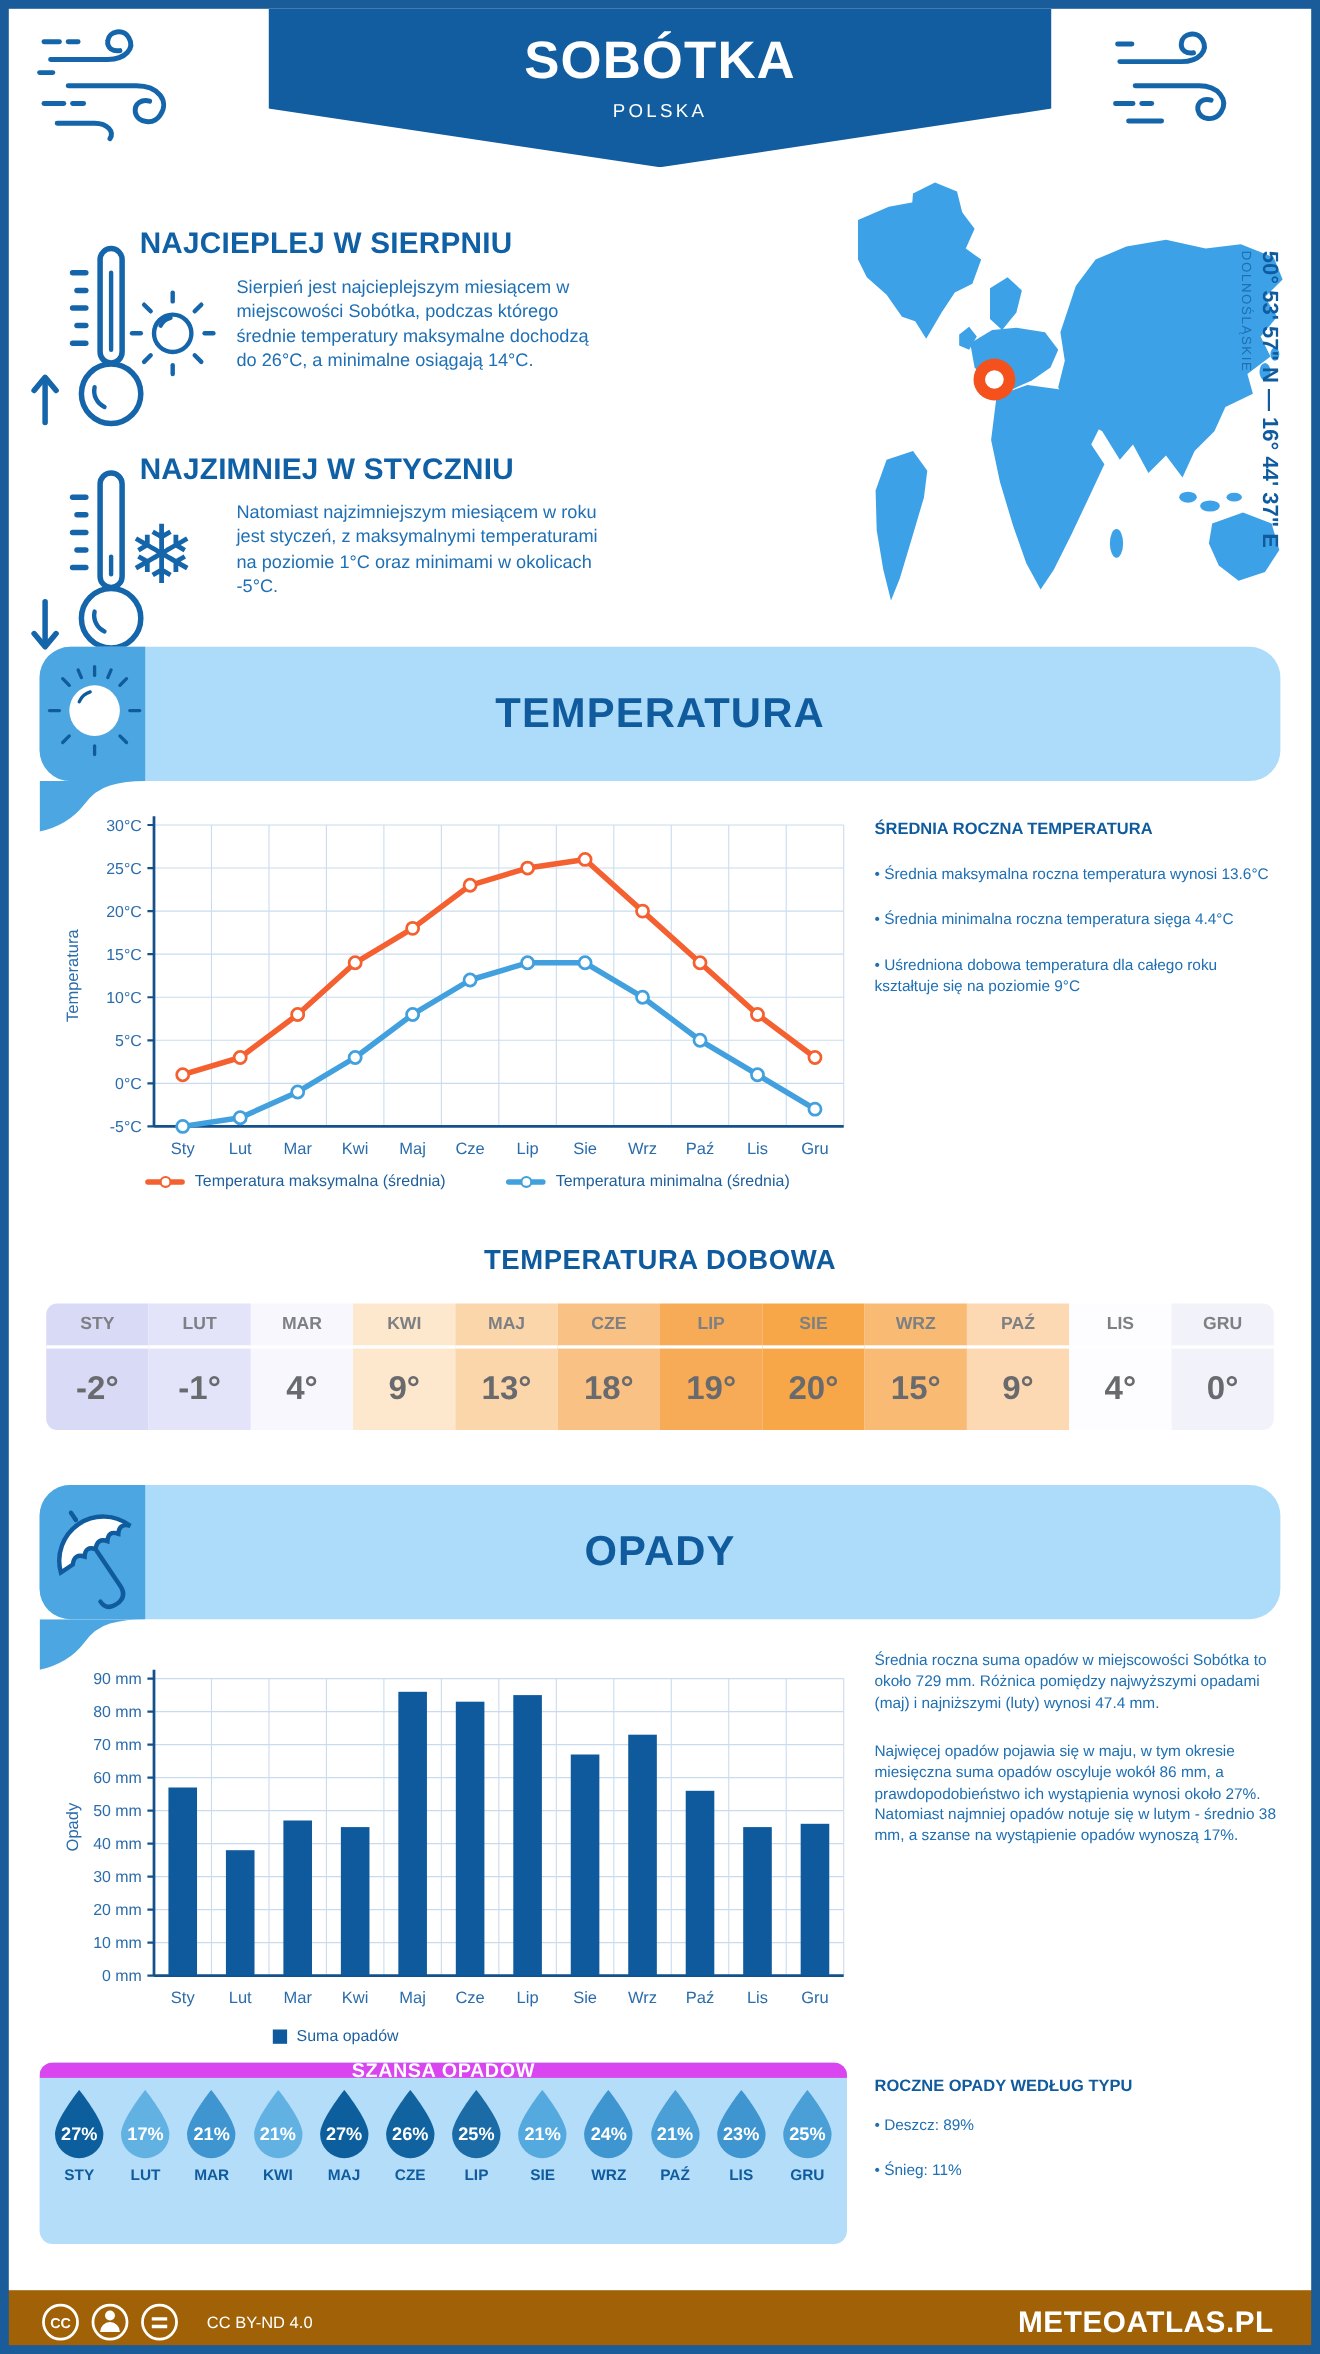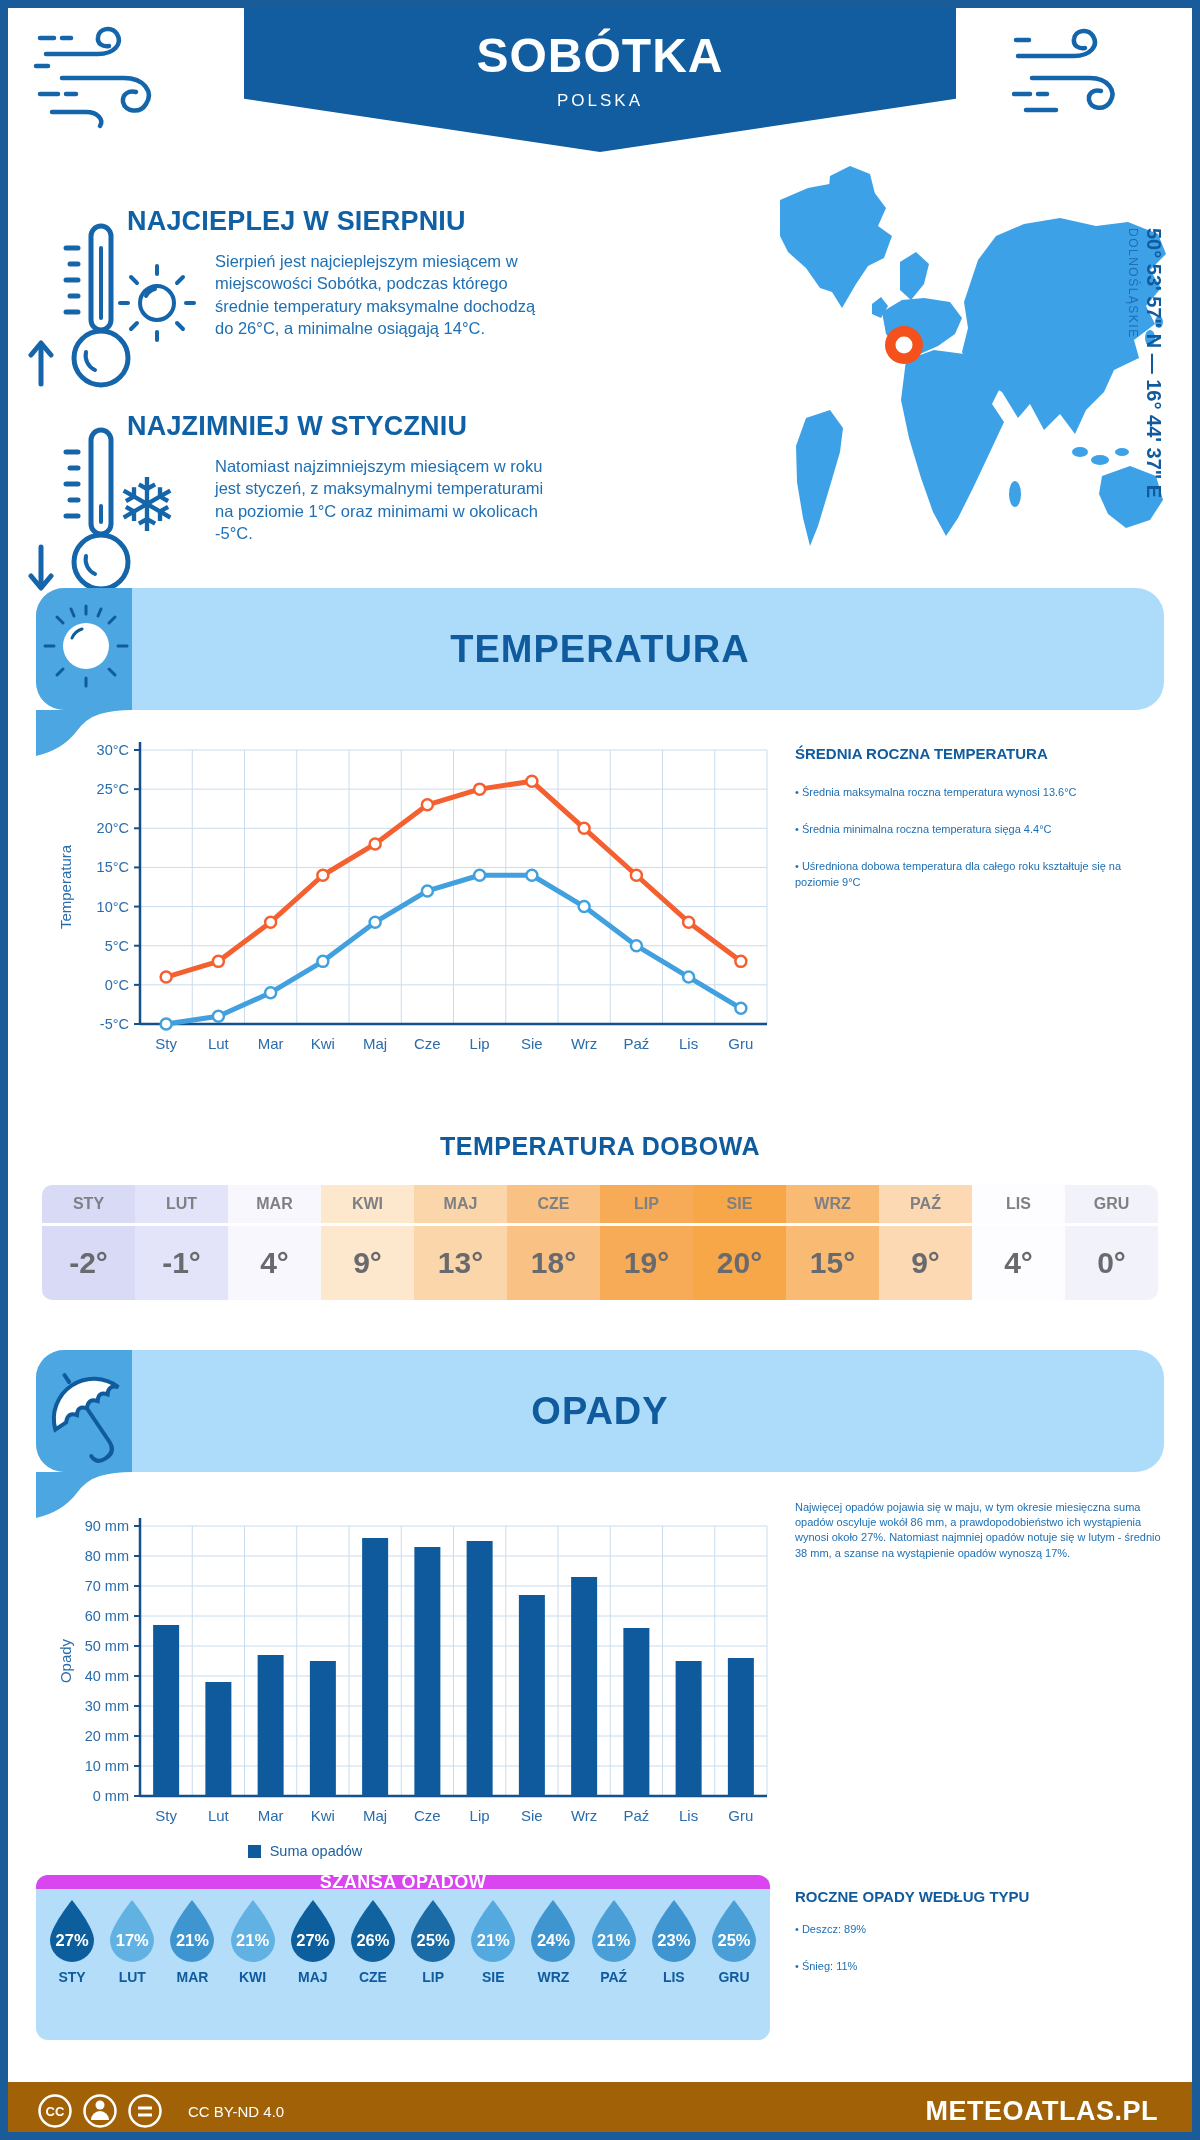--- a/index.html
+++ b/index.html
@@ -24,21 +24,21 @@
   .coords-main{writing-mode:vertical-rl;font-size:20px;font-weight:bold;color:#0f5b9d;}
 
   
   .sec-banner{position:absolute;left:36px;width:1128px;height:122px;background:#addcfa;border-radius:28px;}
   .sec-corner{position:absolute;left:36px;width:96px;height:122px;background:#4ba6e1;border-radius:28px 0 0 28px;}
   .sec-title{position:absolute;left:36px;width:1128px;text-align:center;font-size:38px;font-weight:bold;
              color:#0f5b9d;letter-spacing:1px;}
 
   
   .panel-head{position:absolute;left:795px;width:375px;font-size:15px;font-weight:bold;color:#0f5b9d;}
-  .panel-list{position:absolute;left:795px;width:372px;font-size:11px;line-height:1.38;color:#1e6fb3;}
+  .panel-list{position:absolute;left:795px;width:372px;font-size:14px;line-height:1.38;color:#1e6fb3;}
   .panel-list .bullet{margin-bottom:22px;}
   .panel-list .para{margin-bottom:24px;}
 
   
   #day-table{position:absolute;left:42px;top:1185px;width:1116px;height:115px;display:flex;}
   .day-col{flex:1;display:flex;flex-direction:column;}
   .day-col:first-child{border-radius:10px 0 0 10px;overflow:hidden;}
   .day-col:last-child{border-radius:0 10px 10px 0;overflow:hidden;}
   .day-head{height:38px;display:flex;align-items:center;justify-content:center;
             font-size:16px;font-weight:bold;color:#7e8083;border-bottom:3px solid #fff;}
@@ -295,20 +295,34 @@
         <circle cx="267.875" cy="225.37142857142857" r="5.5" fill="#fff" stroke="#41a0dd" stroke-width="2.5"></circle>
         <circle cx="320.125" cy="186.22857142857143" r="5.5" fill="#fff" stroke="#41a0dd" stroke-width="2.5"></circle>
         <circle cx="372.375" cy="154.9142857142857" r="5.5" fill="#fff" stroke="#41a0dd" stroke-width="2.5"></circle>
         <circle cx="424.625" cy="139.25714285714287" r="5.5" fill="#fff" stroke="#41a0dd" stroke-width="2.5"></circle>
         <circle cx="476.875" cy="139.25714285714287" r="5.5" fill="#fff" stroke="#41a0dd" stroke-width="2.5"></circle>
         <circle cx="529.125" cy="170.57142857142858" r="5.5" fill="#fff" stroke="#41a0dd" stroke-width="2.5"></circle>
         <circle cx="581.375" cy="209.71428571428572" r="5.5" fill="#fff" stroke="#41a0dd" stroke-width="2.5"></circle>
         <circle cx="633.625" cy="241.0285714285714" r="5.5" fill="#fff" stroke="#41a0dd" stroke-width="2.5"></circle>
         <circle cx="685.875" cy="272.34285714285716" r="5.5" fill="#fff" stroke="#41a0dd" stroke-width="2.5"></circle>
       </svg></div>
+  <div class="legend" id="temp-legend" style="left:55px;top:1066px;width:740px;">
+      <div class="leg-item">
+        <div class="leg-dash" style="background: rgb(244, 96, 47);">
+          <i style="border-color: rgb(244, 96, 47);"></i>
+        </div>
+        <div>Temperatura maksymalna (średnia)</div>
+      </div>
+      <div class="leg-item">
+        <div class="leg-dash" style="background: rgb(65, 160, 221);">
+          <i style="border-color: rgb(65, 160, 221);"></i>
+        </div>
+        <div>Temperatura minimalna (średnia)</div>
+      </div>
+    </div>
 
   <div class="panel-head" style="top:745px;">ŚREDNIA ROCZNA TEMPERATURA</div>
   <div class="panel-list" id="annual-bullets" style="top:785px;">
       <div class="bullet">• Średnia maksymalna roczna temperatura wynosi 13.6°C</div>
       <div class="bullet">• Średnia minimalna roczna temperatura sięga 4.4°C</div>
       <div class="bullet">• Uśredniona dobowa temperatura dla całego roku kształtuje się na poziomie 9°C</div>
     </div>
 
   <div class="abs" style="left:0;top:1132px;width:1200px;text-align:center;font-size:25px;font-weight:bold;color:#0f5b9d;letter-spacing:.5px;">TEMPERATURA DOBOWA</div>
   <div id="day-table">
@@ -449,20 +463,21 @@
         <rect x="672.875" y="148" width="26" height="138" fill="#0e5a9c"></rect>
       </svg></div>
   <div class="legend" id="rain-legend" style="left:55px;top:1843px;width:500px;">
       <div class="leg-item">
         <div class="leg-sq" style="background: rgb(14, 90, 156);"></div>
         <div>Suma opadów</div>
       </div>
     </div>
 
   <div class="panel-list" id="rain-paras" style="top:1500px;">
+      <div class="para">Średnia roczna suma opadów w miejscowości Sobótka to około 729 mm. Różnica pomiędzy najwyższymi opadami (maj) i najniższymi (luty) wynosi 47.4 mm.</div>
       <div class="para">Najwięcej opadów pojawia się w maju, w tym okresie miesięczna suma opadów oscyluje wokół 86 mm, a prawdopodobieństwo ich wystąpienia wynosi około 27%. Natomiast najmniej opadów notuje się w lutym - średnio 38 mm, a szanse na wystąpienie opadów wynoszą 17%.</div>
     </div>
 
   <div id="szansa">
     <div id="szansa-head">SZANSA OPADÓW</div>
     <div id="drops">
         <div class="drop-slot">
           <div class="drop-wrap"><svg width="46" height="64" viewBox="0 0 46 64">
               <path d="M23,1 C23,1 1,28 1,41 a22,22 0 0 0 44,0 C45,28 23,1 23,1 Z" fill="#0d5e9d"></path>
             </svg><div class="drop-pct">27%</div></div>

